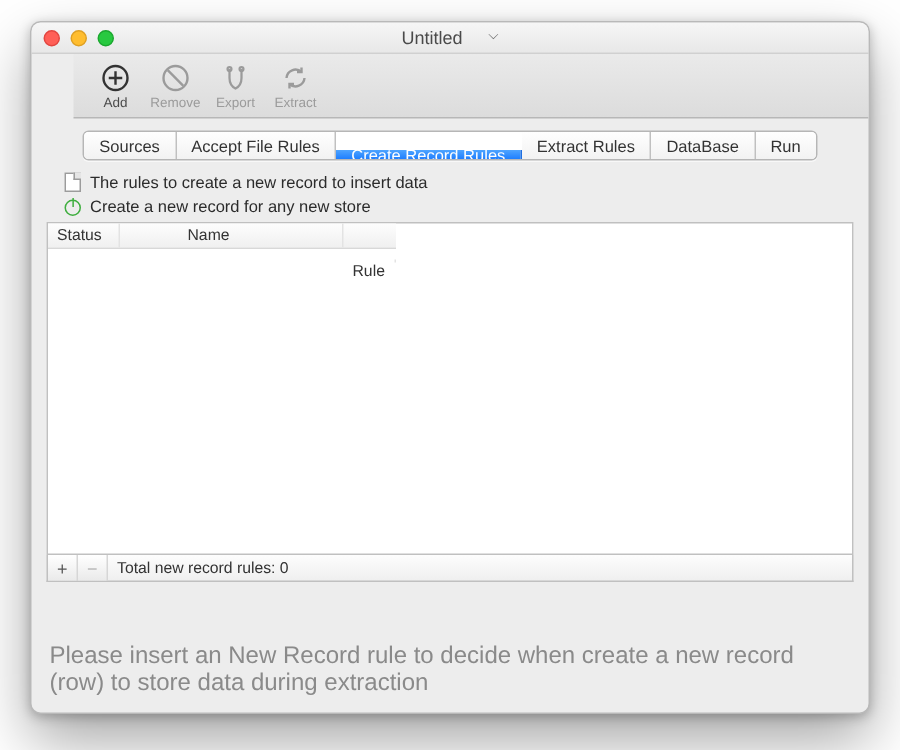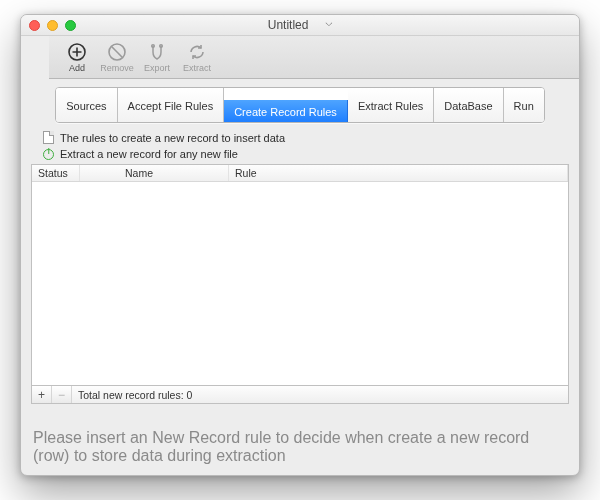--- a/index.html
+++ b/index.html
@@ -54,21 +54,21 @@
   .tb-icon { width: 22px; height: 22px; display:flex; align-items:center; justify-content:center; }
   .tb-item.disabled { color:#9b9b9b; }
   .tb-item.disabled svg { stroke:#9b9b9b; }
   
   .tabrow {
     display:flex; justify-content:center;
     padding: 8px 0 6px;
   }
   .segmented {
     display:flex; border:1px solid #b6b6b6; border-radius:4px;
-    overflow:hidden; background:#fff; height:36px;
+    overflow:hidden; background:#fff; height:20px;
     box-shadow: 0 1px 0 rgba(255,255,255,0.6);
   }
   .seg {
     font-size: 11px; padding: 2px 10px 0; color:#333;
     border-right:1px solid #c0c0c0; background:linear-gradient(#ffffff,#f2f2f2);
     display:flex; align-items:center; line-height:1;
   }
   .seg:last-child{border-right:none;}
   .seg.active {
     background: linear-gradient(#4ea4ff,#1f7fff);
@@ -89,30 +89,30 @@
     background:#e5e5e5; border-left:1px solid #9c9c9c; border-bottom:1px solid #9c9c9c;
   }
   .power-glyph {
     width:11px; height:11px; border:1.5px solid #3fae3f; border-radius:50%;
     position:relative;
   }
   .power-glyph:after{content:"";position:absolute;left:50%;top:-2px;width:1.5px;height:6px;background:#3fae3f;transform:translateX(-50%);}
   
   .table-frame{
     border:1px solid #c0c0c0; background:#fff; flex-basis:222px;
-    display:flex; flex-direction:column; margin-top:2px;
+    display:flex; flex-direction:row; margin-top:2px;
   }
   .thead{
     display:flex; background:linear-gradient(#fdfdfd,#f0f0f0);
     border-bottom:1px solid #d8d8d8; height:17px; font-size:10.5px; color:#333;
   }
   .th{padding:2px 6px 0; border-right:1px solid #e3e3e3;}
   .th.status{width:48px;}
   .th.name{width:110px;margin-left:39px;}
-  .th.rule{flex:1;}
+  .th.rule{flex:1;margin-top:24px;}
   .tbody{flex:1;}
   
   .table-footer{
     display:flex; align-items:center; height:18px;
     border:1px solid #c0c0c0; border-top:0;
     background:linear-gradient(#fdfdfd,#efefef);
     font-size:10.5px; color:#333;
   }
   .sqbtn{
     width:20px; height:100%; display:flex; align-items:center; justify-content:center;
@@ -198,21 +198,21 @@
     </div>
   </div>
 
   <div class="content">
     <div class="info-row">
       <span class="file-glyph"></span>
       <span>The rules to create a new record to insert data</span>
     </div>
     <div class="info-row">
       <span class="power-glyph"></span>
-      <span>Extract a new record for any new file</span>
+      <span>Create a new record for any new store</span>
     </div>
 
     <div class="table-frame">
       <div class="thead">
         <div class="th status">Status</div>
         <div class="th name">Name</div>
         <div class="th rule">Rule</div>
       </div>
       <div class="tbody"></div>
     </div>

